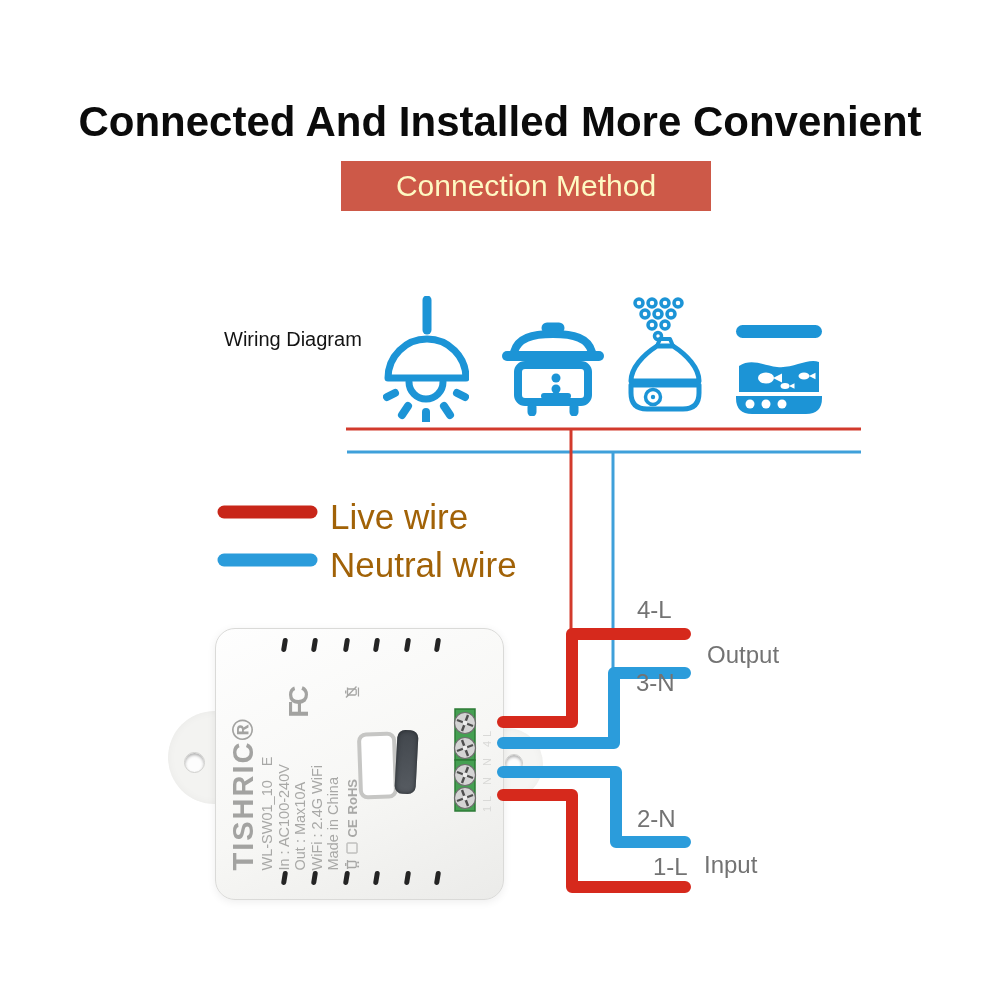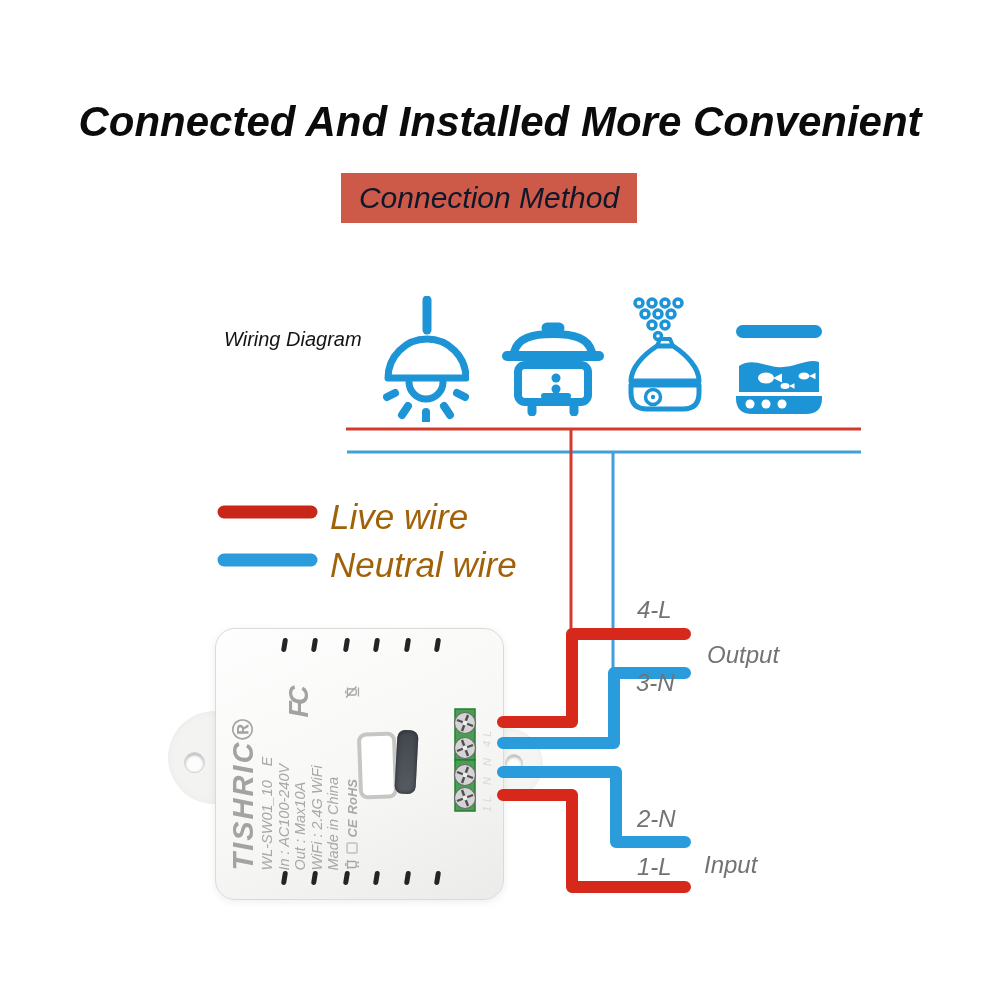--- a/index.html
+++ b/index.html
@@ -1,22 +1,22 @@
 <!DOCTYPE html>
 <html><head>
 <meta charset="utf-8">
 <style>
   html,body{margin:0;padding:0;background:#ffffff;}
   body{font-family:"Liberation Sans", sans-serif;}
-  .canvas{position:relative;width:1000px;height:1000px;background:#fff;overflow:hidden;margin:0 auto;font-style:italic;}
+  .canvas{position:relative;width:1000px;height:1000px;background:#fff;overflow:hidden;margin:0 auto;}
 
   .title{position:absolute;left:0;top:98px;width:100%;text-align:center;
          font-size:42px;font-weight:700;color:#0b0b0b;letter-spacing:0px;}
-  .banner{position:absolute;left:341px;top:173px;width:296px;height:50px;
-          background:#cd5948;color:#0f172a;font-size:30px;line-height:50px;
+  .banner{position:absolute;left:341px;top:161px;width:370px;height:50px;
+          background:#cd5948;color:#fef9c3;font-size:30px;line-height:50px;
           text-align:center;font-weight:400;}
 
   .wiring-info{position:absolute;left:187px;top:324px;font-size:20px;color:#141414;line-height:31px;margin-left:37px;}
 
   .appl{position:absolute;}
 
   .wires{position:absolute;left:0;top:0;width:1000px;height:1000px;z-index:6;pointer-events:none;}
 
   .legend-label{position:absolute;font-size:35px;color:#a16207;z-index:7;}
   .wire-label{position:absolute;font-size:24px;color:#737373;z-index:7;}
@@ -239,16 +239,16 @@
     </g>
   </svg>
 
   <div class="legend-label" style="left:330px;top:497px;">Live wire</div>
   <div class="legend-label" style="left:330px;top:545px;">Neutral wire</div>
 
   <div class="wire-label" style="left:637px;top:596px;">4-L</div>
   <div class="wire-label" style="left:636px;top:669px;">3-N</div>
   <div class="wire-label" style="left:707px;top:641px;">Output</div>
   <div class="wire-label" style="left:637px;top:805px;">2-N</div>
-  <div class="wire-label" style="left:637px;top:853px;">1-L</div>
+  <div class="wire-label" style="left:653px;top:853px;">1-L</div>
   <div class="wire-label" style="left:704px;top:851px;">Input</div>
 
 </div>
 
 </body></html>

